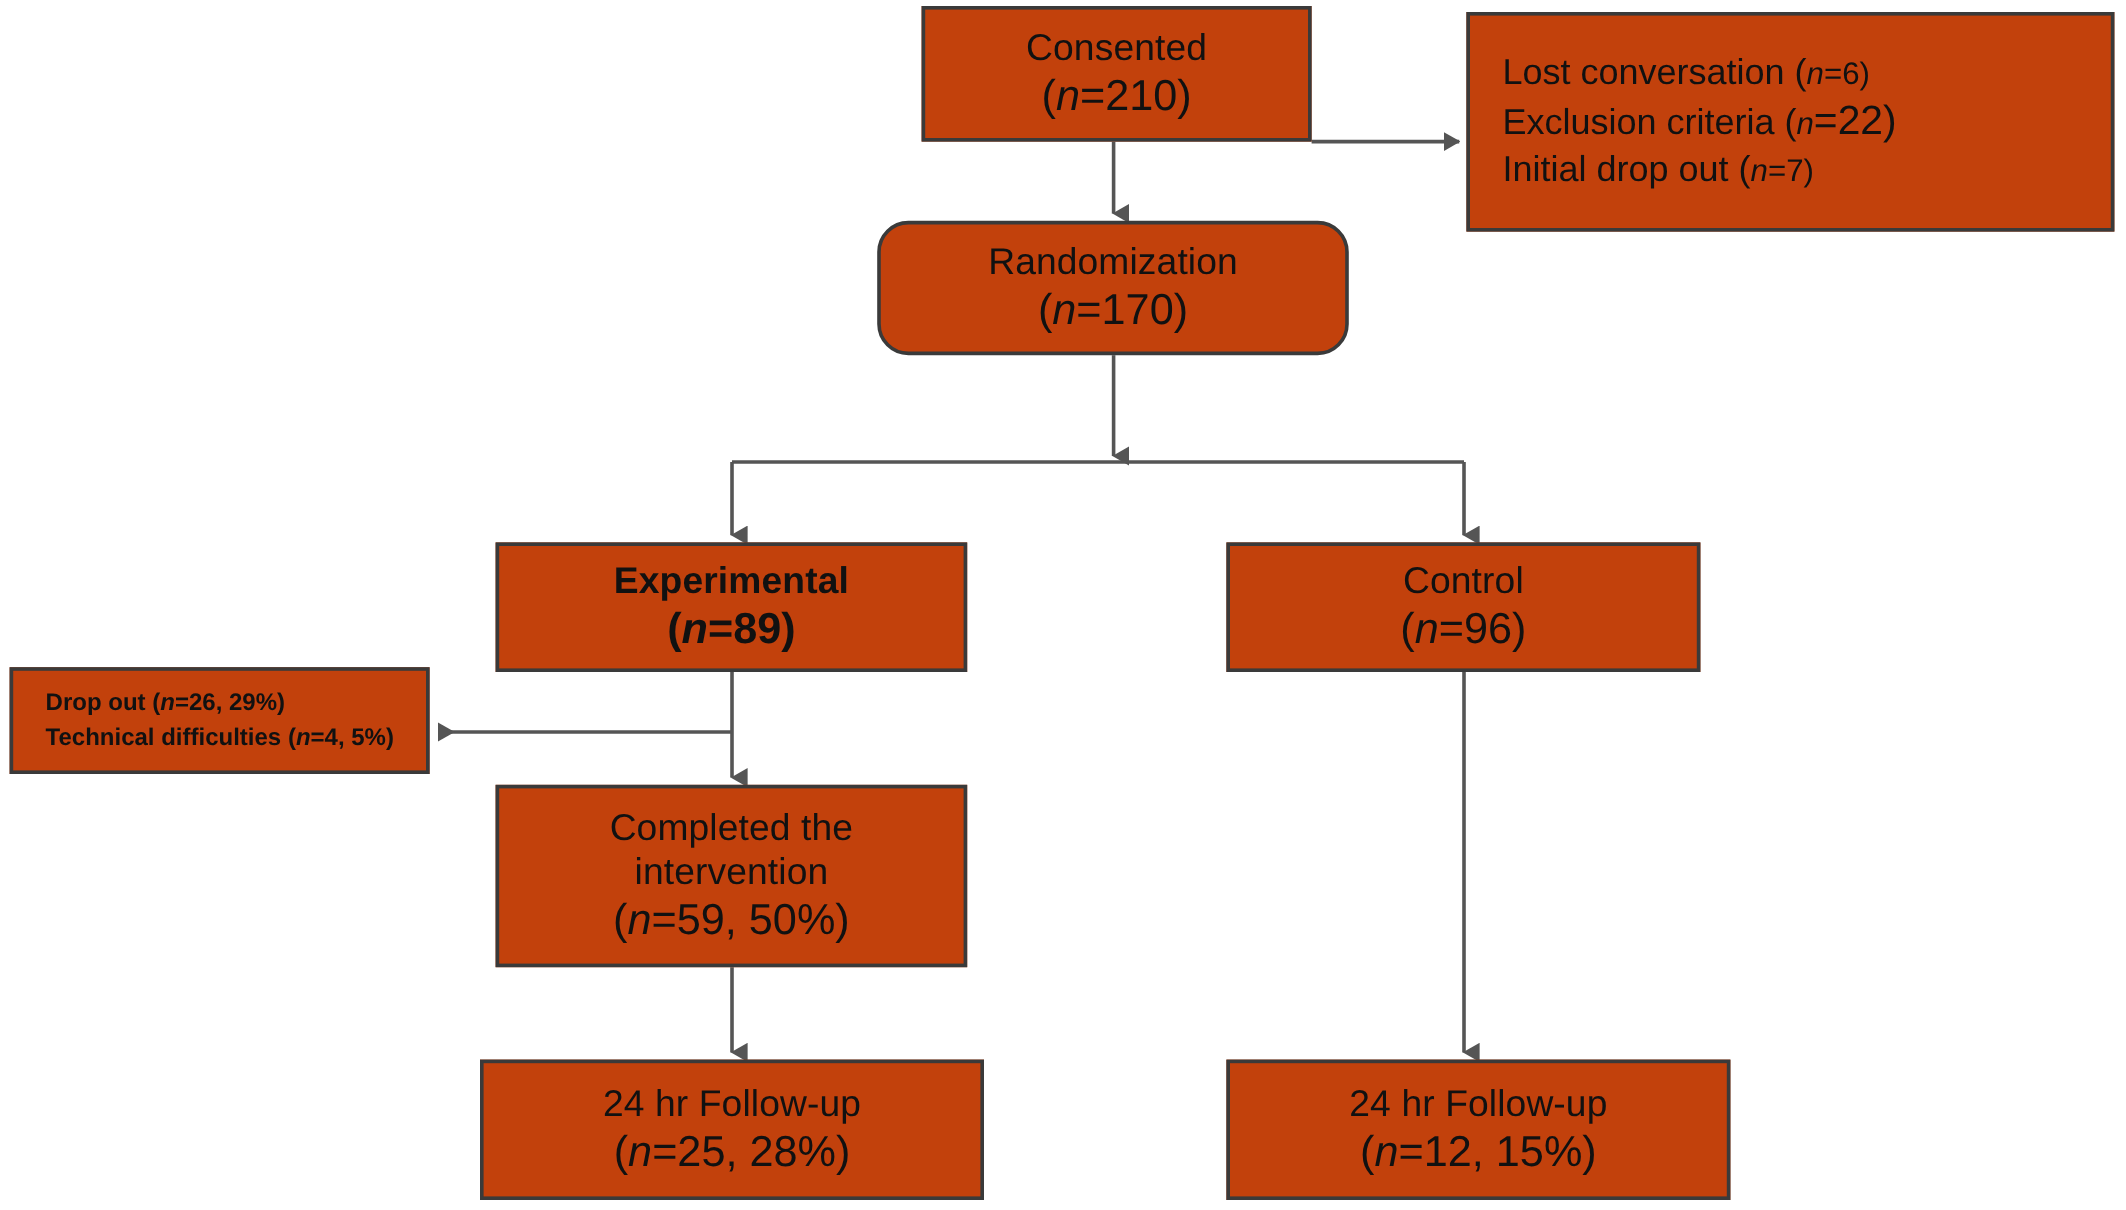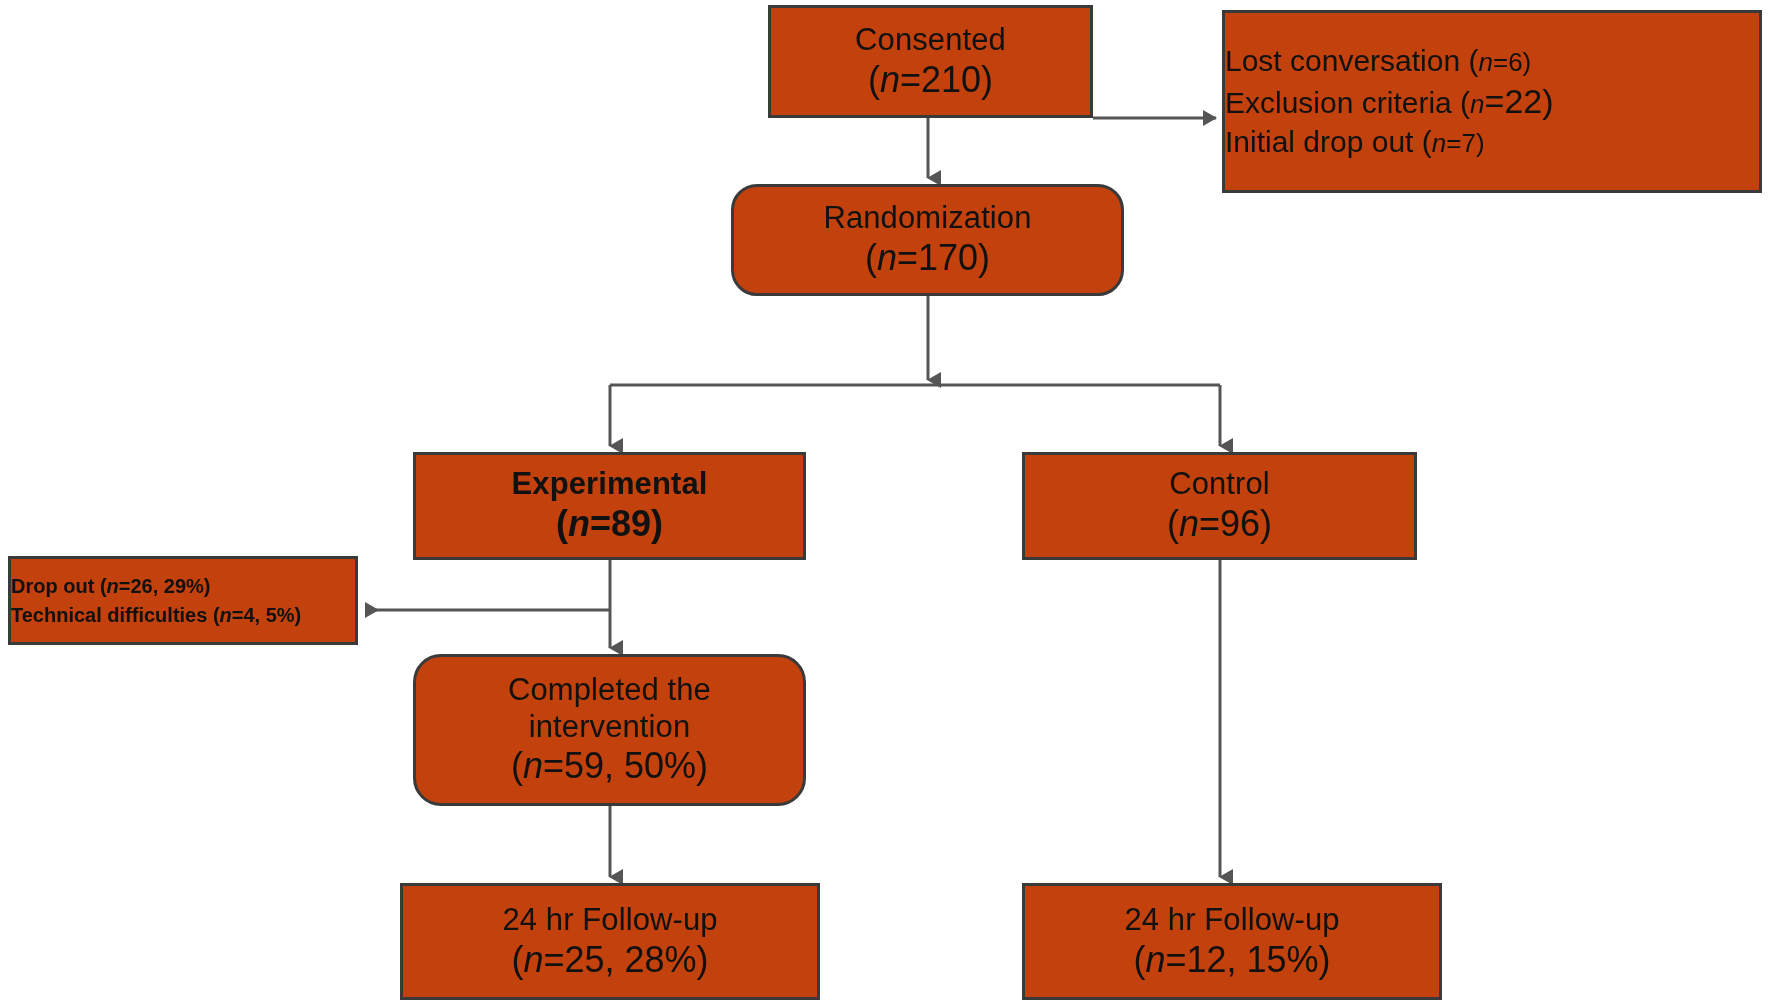--- a/index.html
+++ b/index.html
@@ -35,21 +35,21 @@
     flex-direction: column;
     align-items: center;
     justify-content: center;
     color: #111111;
     text-align: center;
   }
   .node-box.left-align {
     align-items: flex-start;
     justify-content: center;
     text-align: left;
-    padding-left: 0;
+    padding-left: 27px;
   }
   .node-line {
     display: block;
     line-height: 1.18;
     white-space: nowrap;
   }
   .t-title {
     font-size: 31px;
     letter-spacing: 0.1px;
   }
@@ -132,21 +132,21 @@
   <div class="node-box" style="left:1022px; top:452px; width:395px; height:108px;">
     <span class="node-line t-title">Control</span>
     <span class="node-line t-sub"><span>(</span><span class="ital">n</span><span>=96)</span></span>
   </div>
 
   <div class="node-box left-align" style="left:8px; top:556px; width:350px; height:89px; border-width:3px;">
     <span class="node-line t-tiny"><span>Drop out </span><span>(</span><span class="ital">n</span><span>=26, 29%)</span></span>
     <span class="node-line t-tiny"><span>Technical difficulties </span><span>(</span><span class="ital">n</span><span>=4, 5%)</span></span>
   </div>
 
-  <div class="node-box" style="left:413px; top:654px; width:393px; height:152px;border-radius:28px;">
+  <div class="node-box" style="left:413px; top:654px; width:393px; height:152px;">
     <span class="node-line t-title">Completed the</span>
     <span class="node-line t-title">intervention</span>
     <span class="node-line t-sub"><span>(</span><span class="ital">n</span><span>=59, 50%)</span></span>
   </div>
 
   <div class="node-box" style="left:400px; top:883px; width:420px; height:117px;">
     <span class="node-line t-title">24 hr Follow-up</span>
     <span class="node-line t-sub"><span>(</span><span class="ital">n</span><span>=25, 28%)</span></span>
   </div>
 

